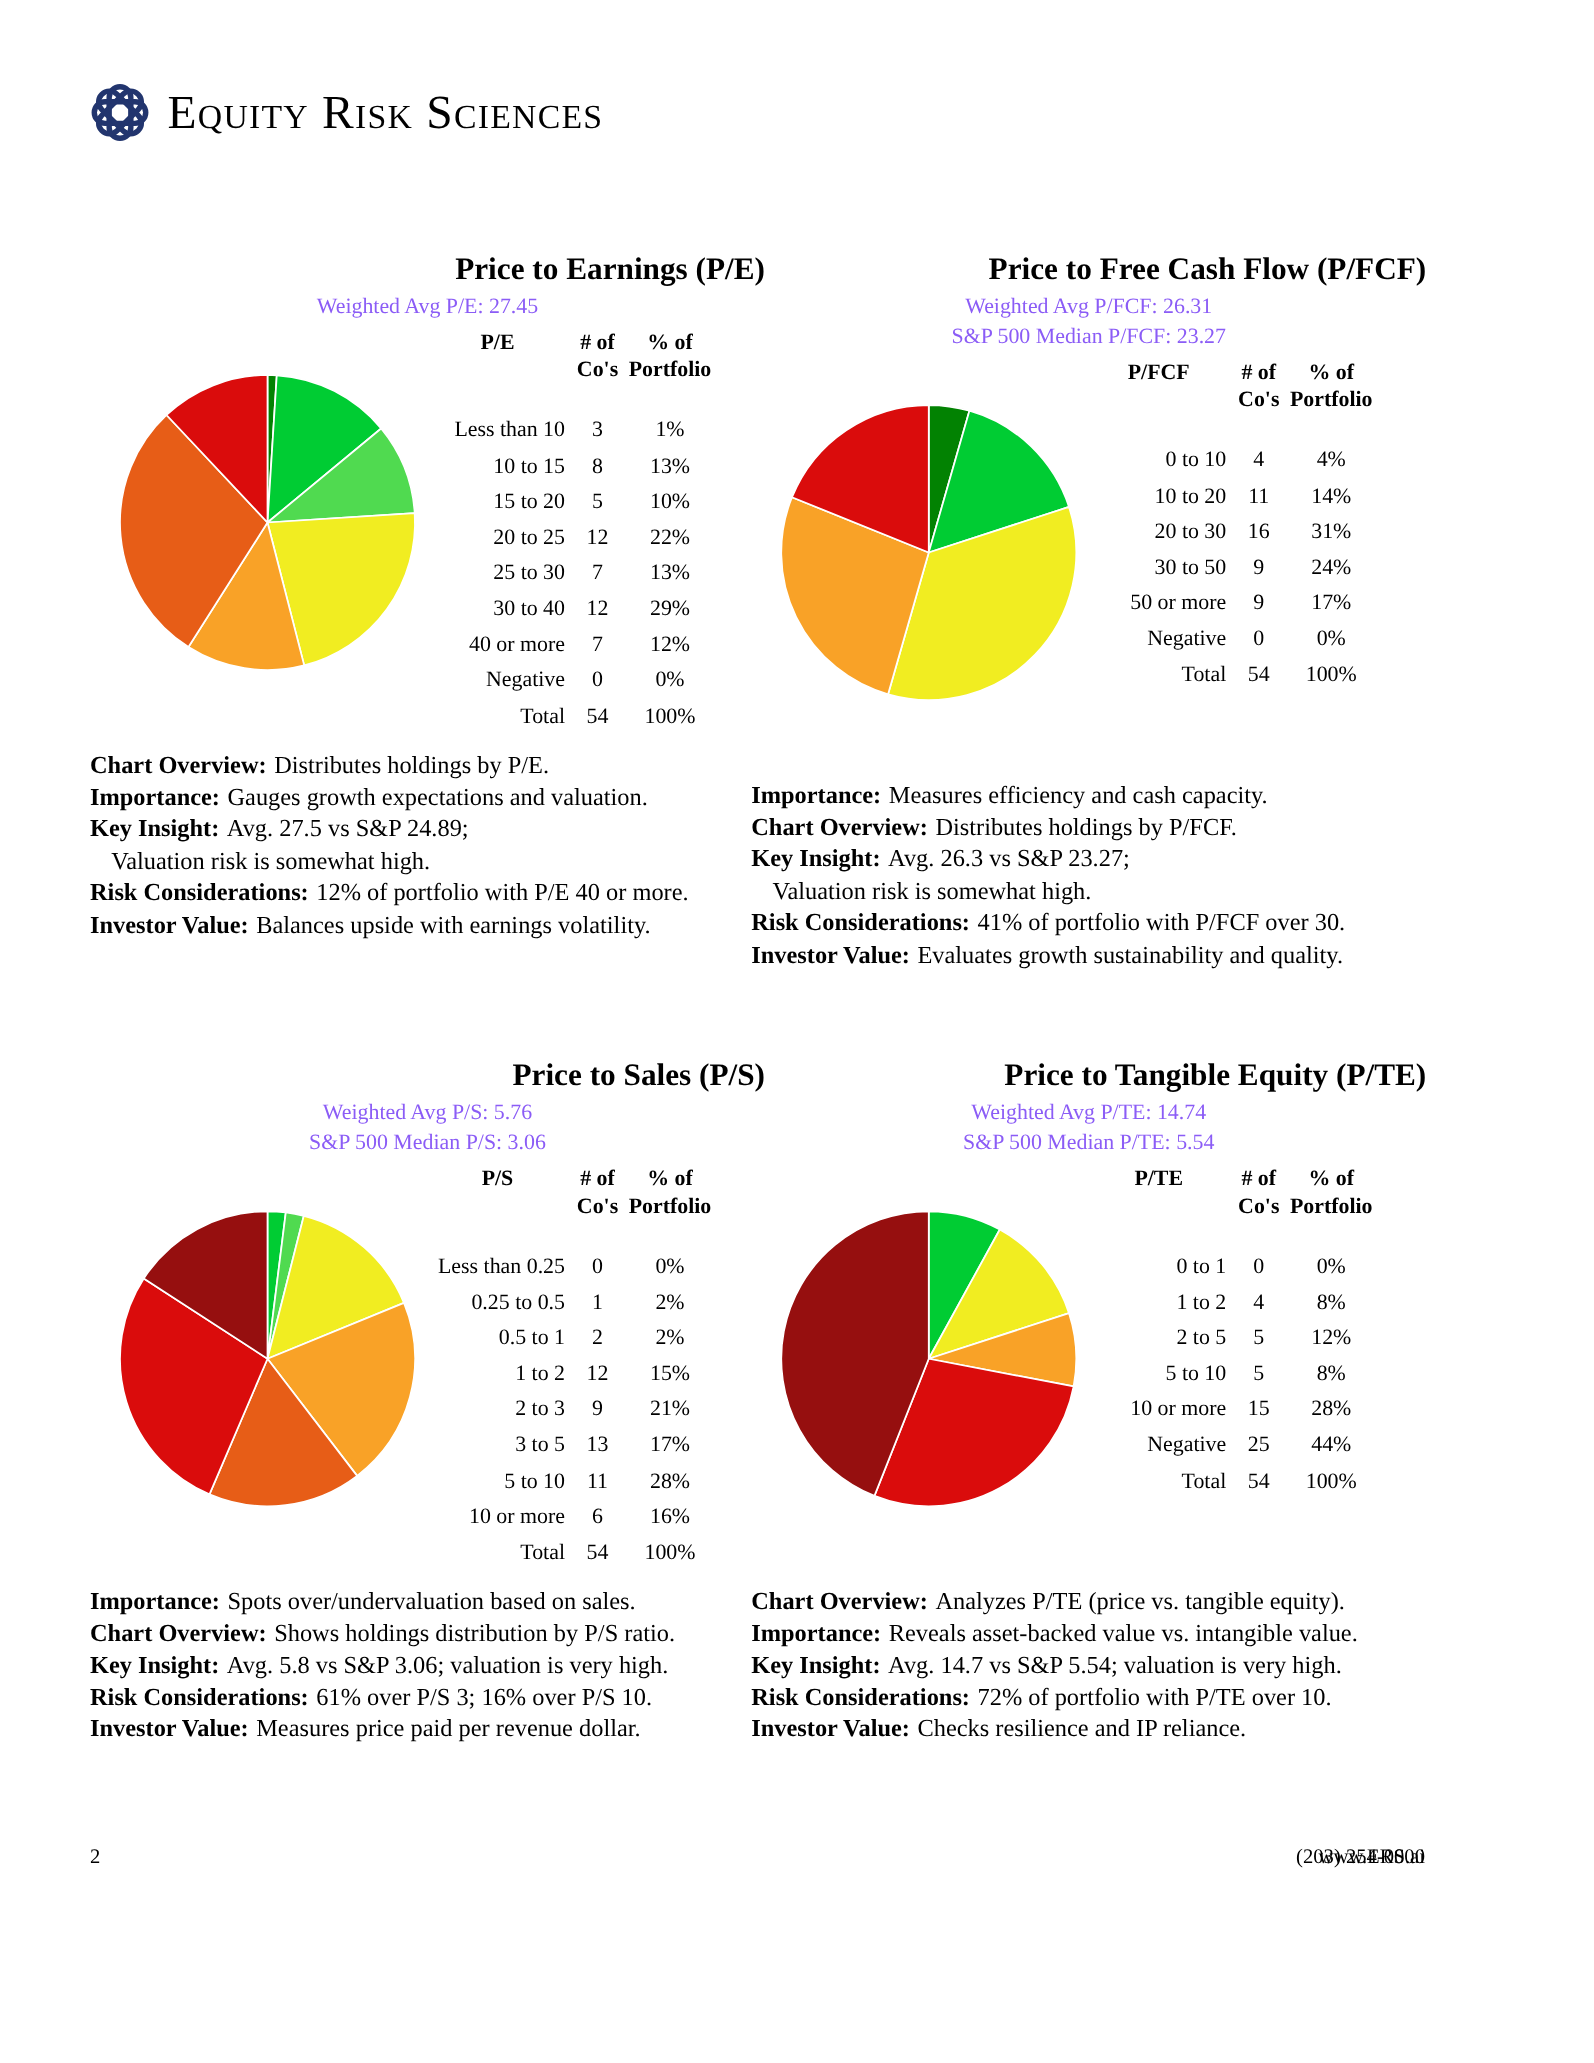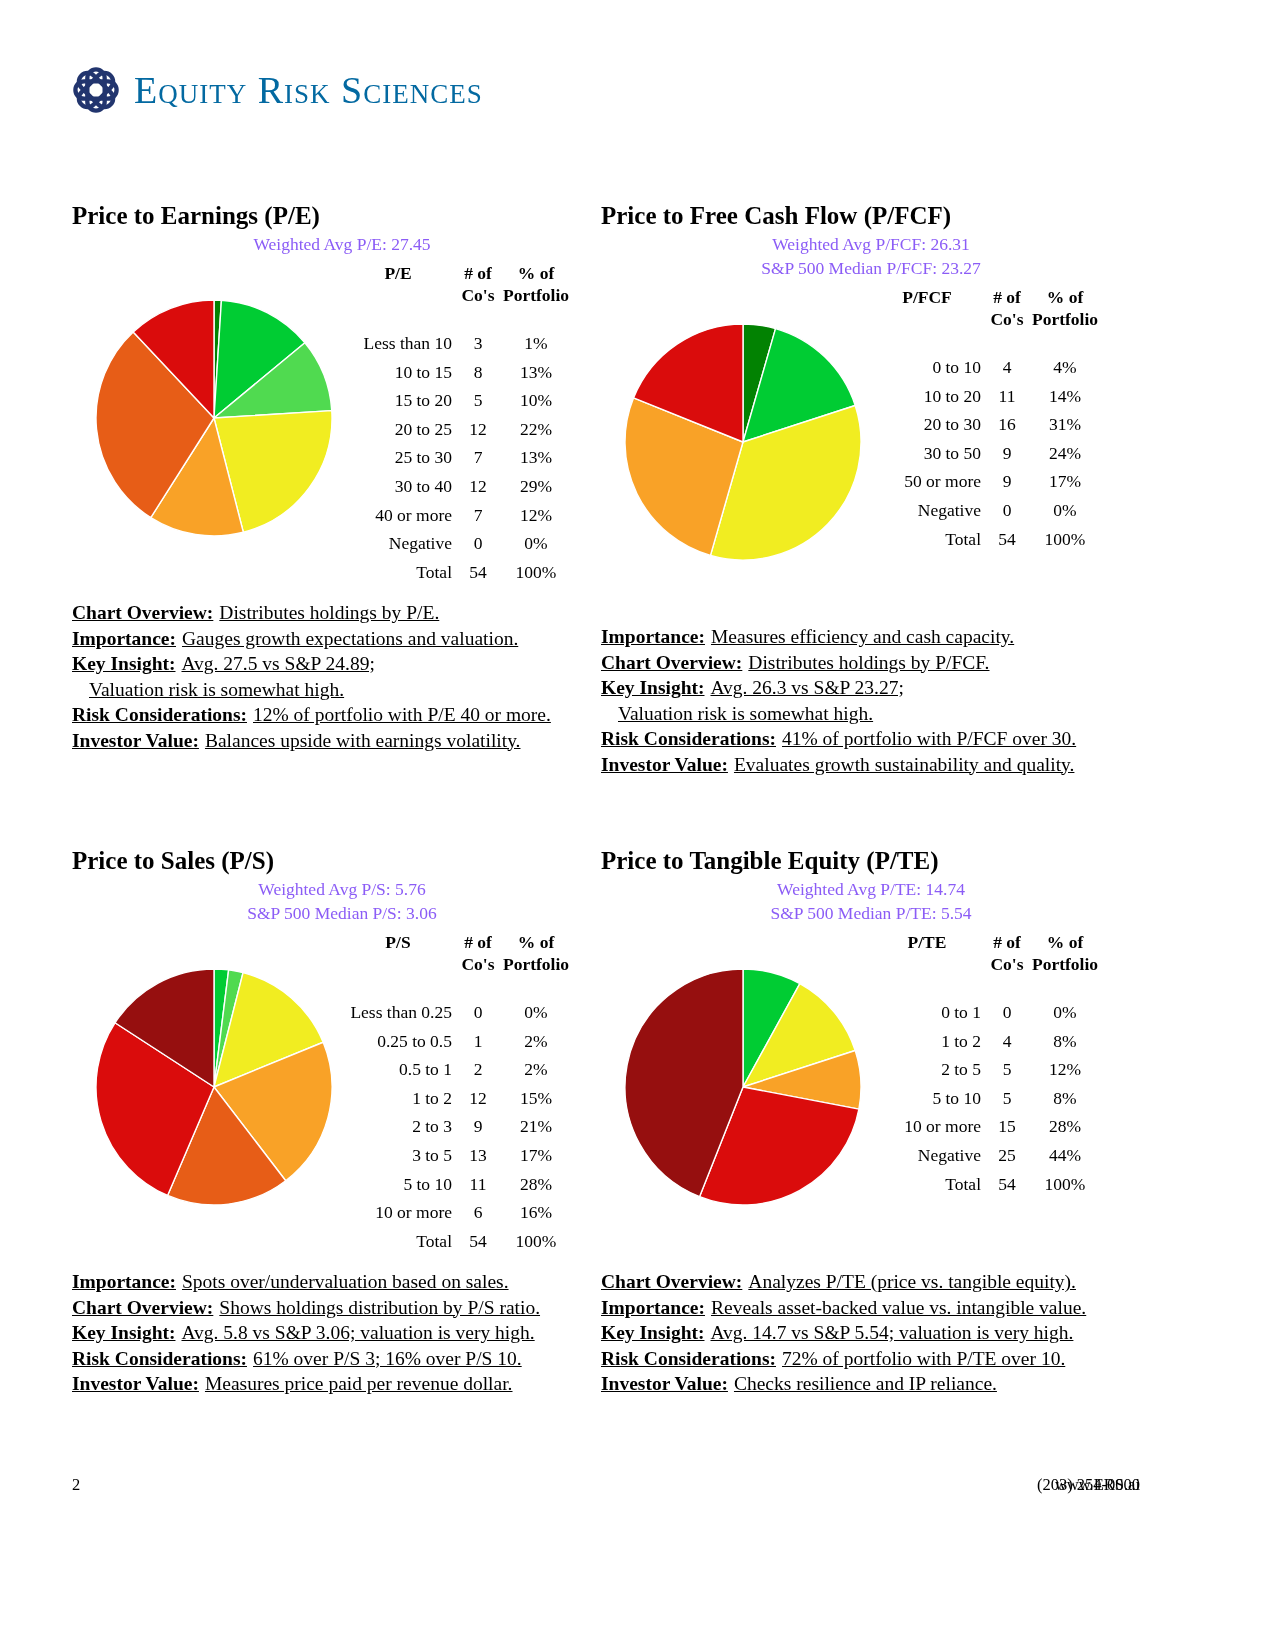--- a/index.html
+++ b/index.html
@@ -6,48 +6,48 @@
   .page {
     position:relative; width:1275px; height:1650px; margin:0 auto;
     background:#ffffff; overflow:hidden;
     font-family:"Liberation Serif", serif; color:#000;
   }
 
   
   .logo { position:absolute; left:70px; top:64px; display:flex; align-items:center; gap:12px; }
   .logo-icon { width:52px; height:52px; }
   .logo-text {
-    font-size:38px; line-height:52px; color:#0369a1;
+    font-size:38px; line-height:52px; color:#000000;
     font-variant:small-caps; letter-spacing:1px; white-space:nowrap;
   }
 
   
   .quad { position:absolute; width:540px; }
   #quad-0 { left:72px;  top:200px; }
   #quad-1 { left:601px; top:200px; }
   #quad-2 { left:72px;  top:845px; }
   #quad-3 { left:601px; top:845px; }
 
-  .q-title { margin:0; text-align:left; font-weight:bold; font-size:25px; line-height:32px;font-family:Liberation Serif, serif; }
+  .q-title { margin:0; text-align:right; font-weight:bold; font-size:25px; line-height:32px;font-family:Liberation Serif, serif; }
   .q-sub   { text-align:center; font-size:17.5px; line-height:24px; color:#8b5cf6; }
 
   .chart-row { position:relative; margin-top:6px; height:330px; }
   .pie-wrap  { position:absolute; left:22px; top:36px; width:240px; height:240px; }
   .pie-wrap svg { width:100%; height:100%; display:block; }
 
   .stat-table { position:absolute; left:268px; top:0; font-size:17.5px; }
   .t-row  { display:grid; grid-template-columns:116px 44px 72px; }
   .t-hrow { line-height:22px; font-weight:bold; }
   .t-hrow .c1, .t-hrow .c2, .t-hrow .c3 { text-align:center; }
   .t-body { margin-top:23px; }
   .t-brow { line-height:28.6px; }
   .t-brow .c1 { text-align:right; padding-right:4px; }
   .t-brow .c2, .t-brow .c3 { text-align:center; }
 
-  .desc { margin-top:8px; font-size:19.5px; line-height:25.5px;text-decoration:underline; }
+  .desc { margin-top:8px; font-size:19.5px; line-height:25.5px; }
   .d-line b { font-weight:bold; margin-right:6px; }
   .d-line.cont { padding-left:17px; }
 
   
   .footer { position:absolute; left:72px; top:1475px; width:1068px; font-size:16.5px; line-height:20px; }
   .f-left   { position:absolute; left:0; top:0; }
   .f-center { display:block; width:100%; text-align:right; }
   .f-right  { position:absolute; right:0; top:0; }
 </style>
 </head>

